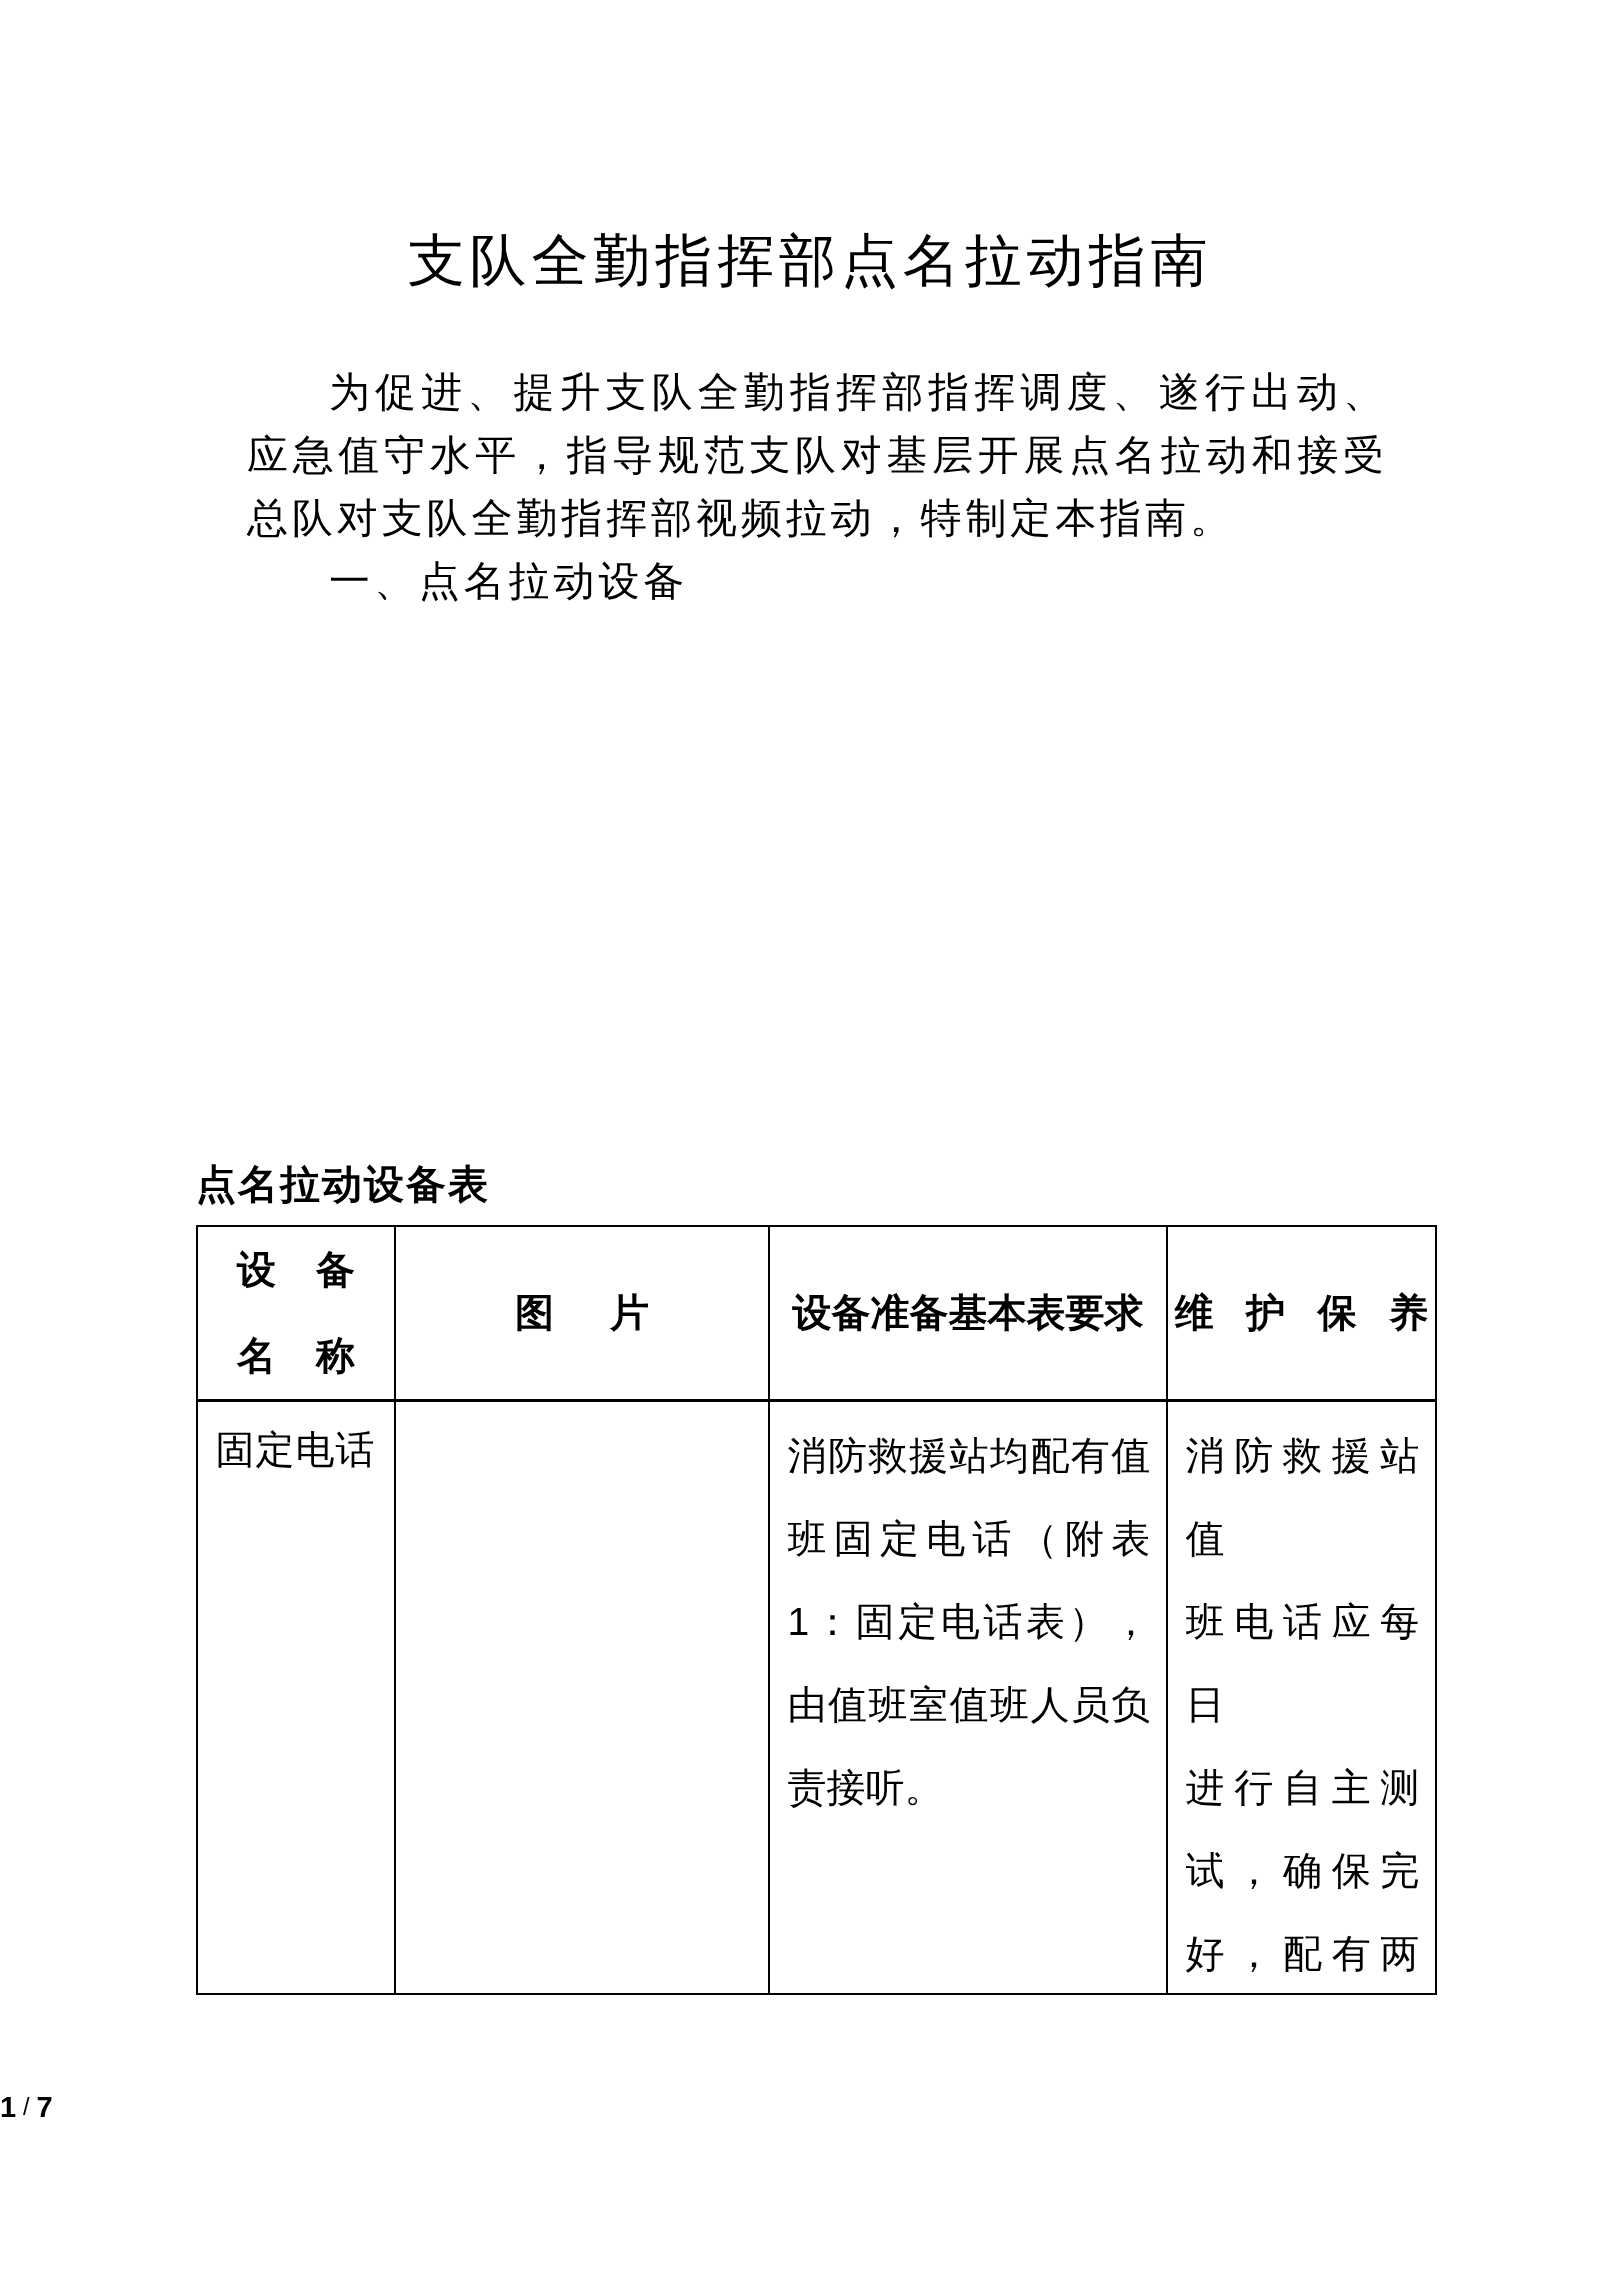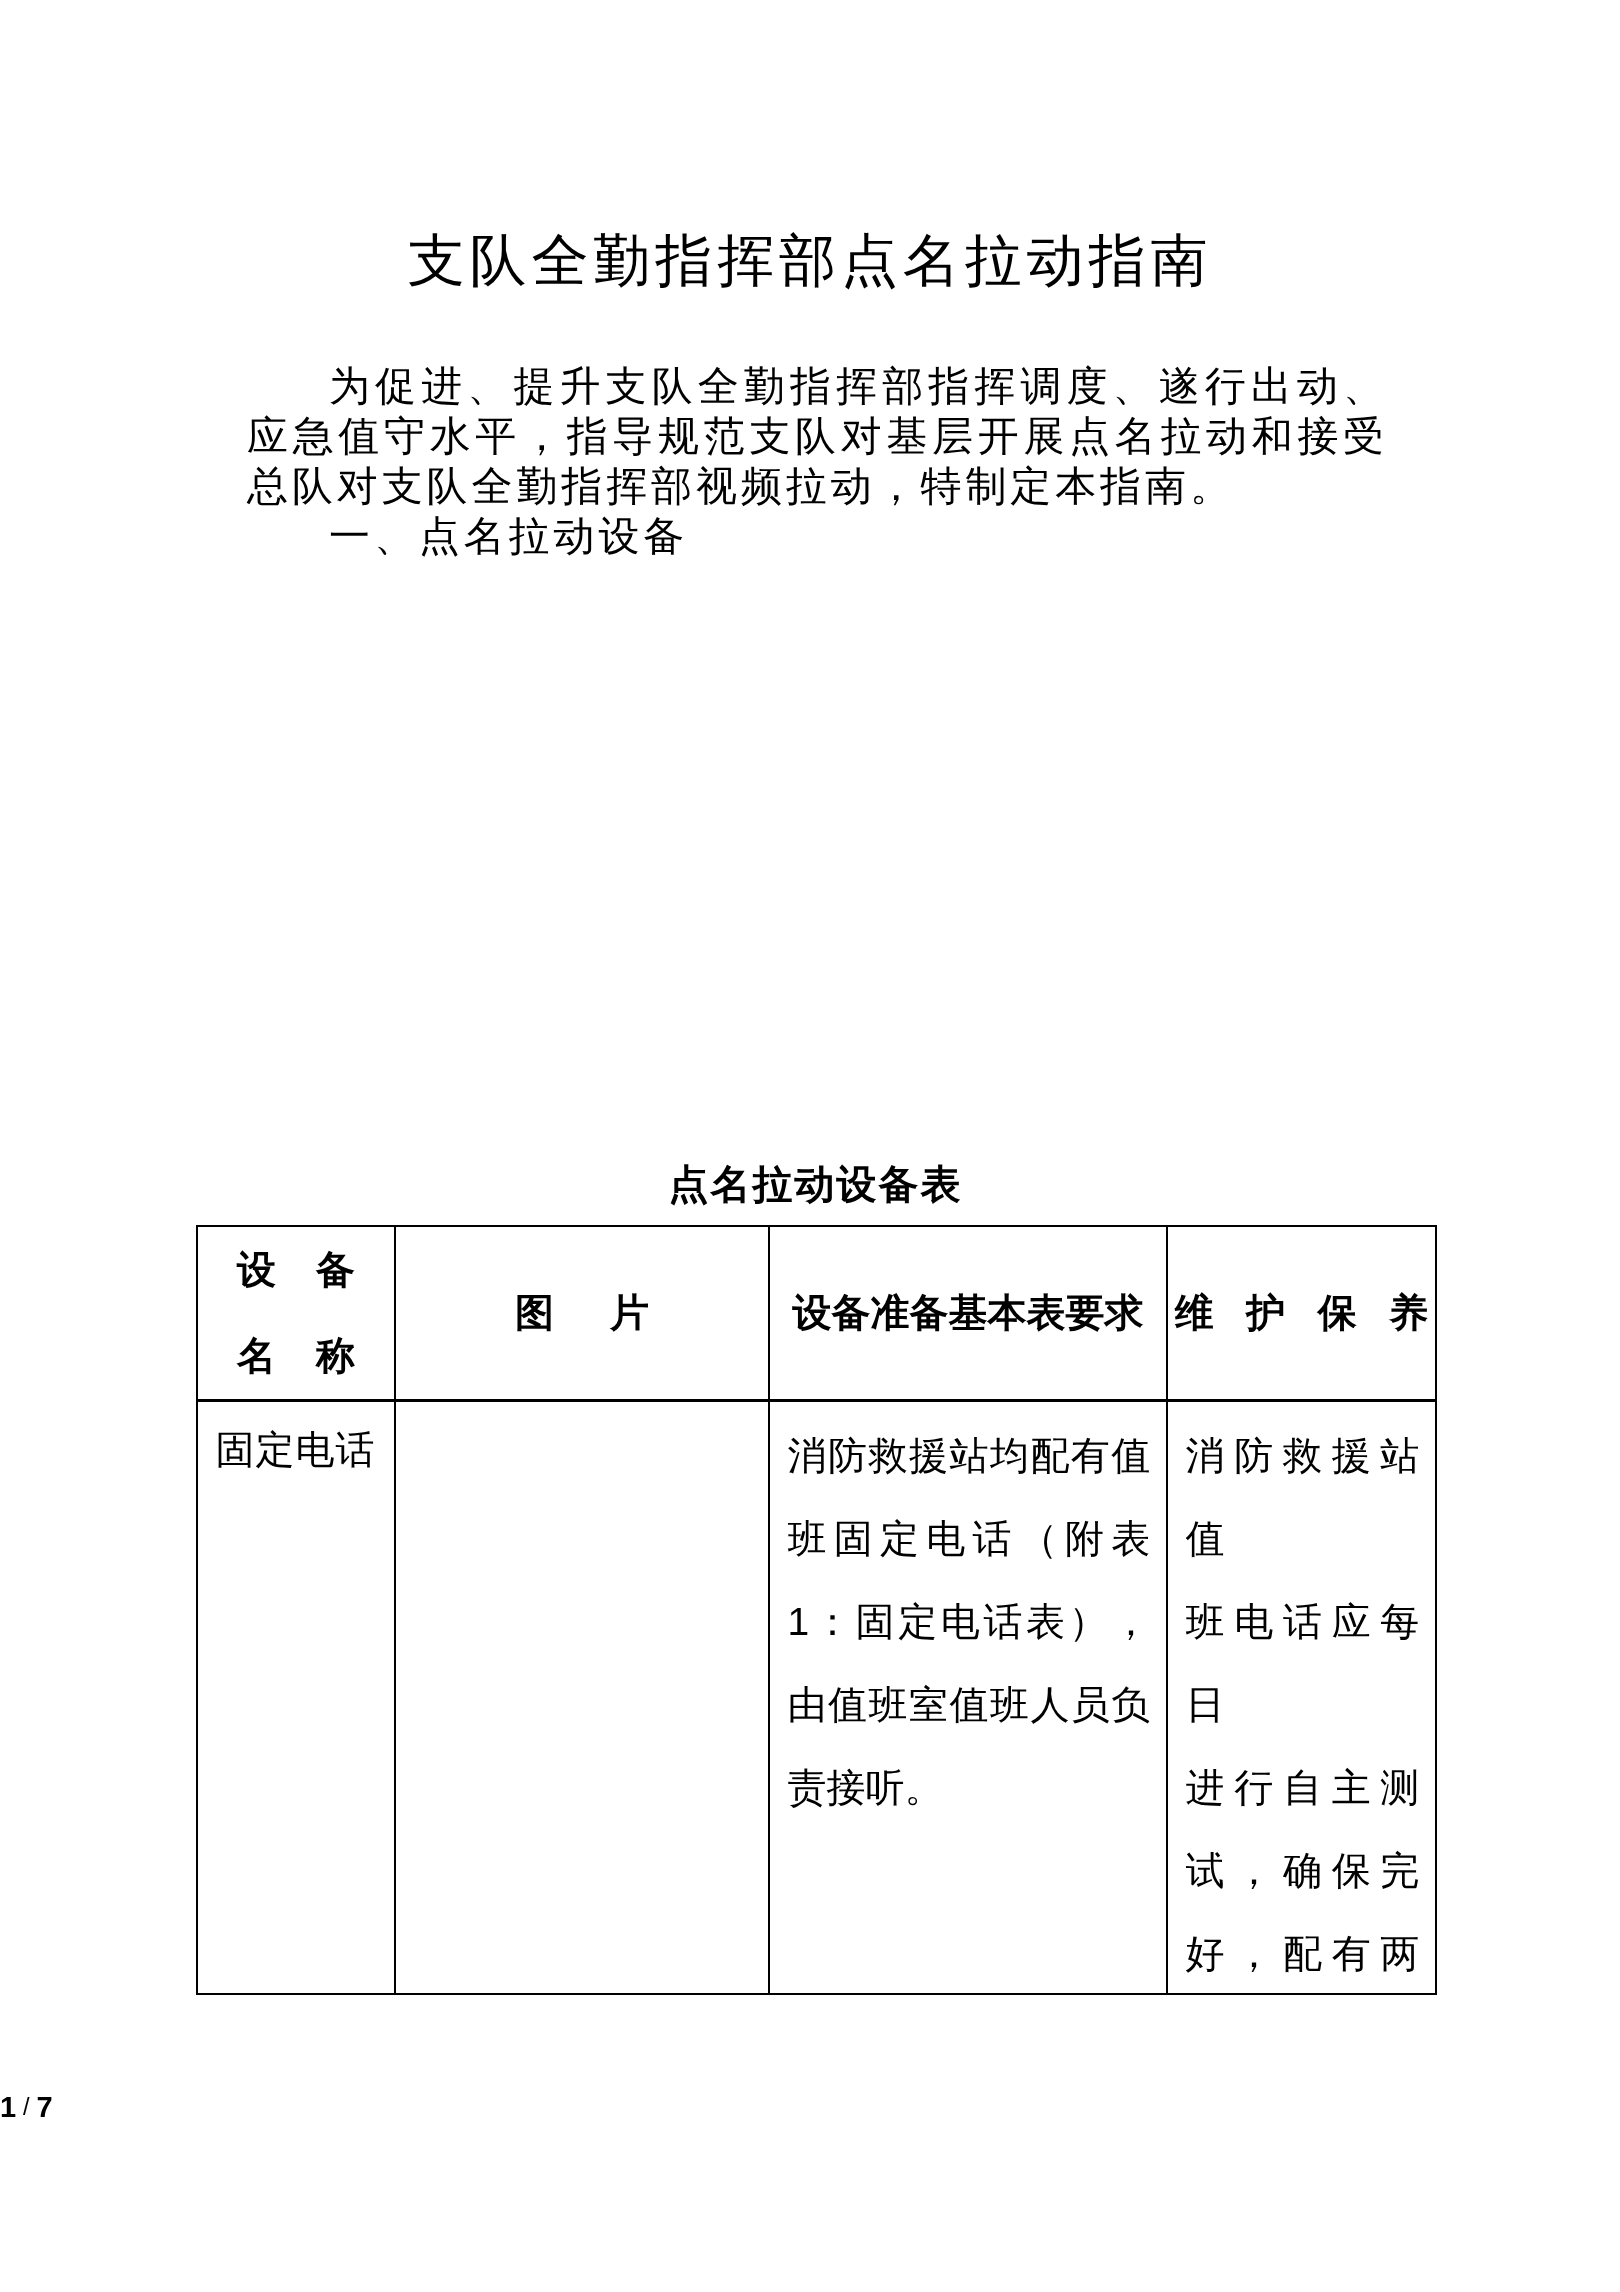--- a/index.html
+++ b/index.html
@@ -13,31 +13,31 @@
   }
   .doc-title {
     position:absolute; top:218px; left:0; width:1620px;
     margin:0;
     text-align:center;
     font-size:57px; font-weight:normal; letter-spacing:4.9px;
     line-height:84px;
   }
   .body-text {
     position:absolute; left:247px; top:361px; width:1141px;
-    font-size:41px; line-height:50px;
+    font-size:41px; line-height:63px;
     text-align:justify;
   }
   .body-text p {
     margin:0;
     text-indent:82px;
     letter-spacing:3.9px;
   }
   .table-caption {
     position:absolute; left:196px; top:1141px; width:1239px;
-    text-align:center;
+    text-align:left;
     font-size:40px; font-weight:bold; line-height:86px;
     letter-spacing:2px;
   }
   table.equip-table {
     position:absolute; left:196px; top:1225px;
     width:1239px;
     border-collapse:collapse;
     table-layout:fixed;
     border:2.9px solid #000000;
   }

